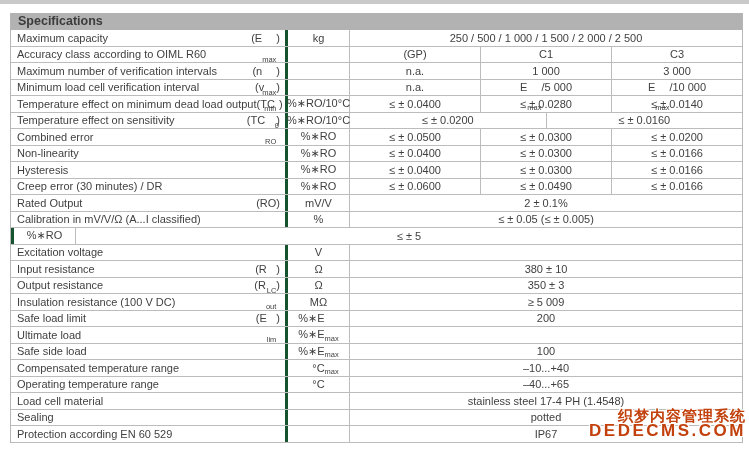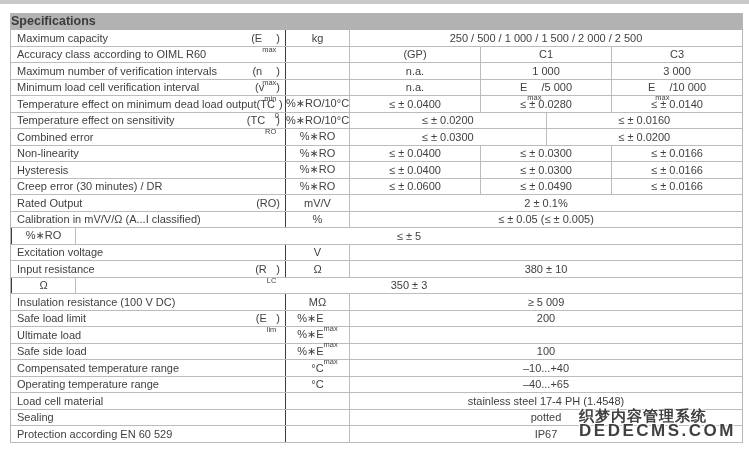--- a/index.html
+++ b/index.html
@@ -16,49 +16,49 @@
   }
   .spec-table {
     position:absolute; left:10px; top:13px; width:733px;
     box-sizing:border-box;
     border-left:1px solid #b6b6b6; border-right:1px solid #b6b6b6;
   }
   .spec-header {
     height:17px; line-height:17px;
     background:#b2b2b2; color:#3c3c3c;
     font-weight:bold; font-size:12.5px;
-    padding-left:0;
+    padding-left:7px;
   }
   .row {
     display:flex; height:16.5px; box-sizing:border-box;
     border-bottom:1px solid #bcbcbc;
     align-items:stretch;
     font-size:11px;
     text-align:right;
   }
   .cell { display:flex; align-items:center; justify-content:center; box-sizing:border-box; white-space:nowrap; }
   .c-param {
     width:274px; padding:0 5px 0 6px;
     justify-content:space-between;
   }
   .c-unit {
     width:65px;
-    border-left:1px solid #14532d; border-right:1px solid #bcbcbc;
+    border-left:3px solid #14532d; border-right:1px solid #bcbcbc;
   }
   .c-val { flex:1; }
   .c-val + .c-val { border-left:1px solid #bcbcbc; }
   .c-span { flex:1; }
   sub.sb {
     font-size:7.5px; line-height:1;
-    position:relative; top:10px; vertical-align:baseline;
+    position:relative; top:20px; vertical-align:baseline;
   }
   .watermark {
-    position:absolute; right:13px; top:408px;
-    line-height:15px;
-    color:#404040; font-weight:bold;
+    position:absolute; right:3px; top:408px;
+    text-align:right; line-height:15px;
+    color:#c2410c; font-weight:bold;
     text-shadow:-1px -1px 0 #fff, 1px -1px 0 #fff, -1px 1px 0 #fff, 1px 1px 0 #fff, 0 0 2px #fff;
   }
   .wm1 { font-size:15px; letter-spacing:1px; }
   .wm2 { font-size:17px; letter-spacing:2.5px; }
 </style>
 </head>
 <body>
 
 <div class="top-bar"></div>
 
@@ -121,20 +121,21 @@
         <div class="cell c-unit">%∗RO/10°C</div>
         <div class="cell c-val">≤ ± 0.0200</div>
         <div class="cell c-val">≤ ± 0.0160</div>
       </div>
       <div class="row">
         <div class="cell c-param">
           <div class="">Combined error</div>
           <div class=""></div>
         </div>
         <div class="cell c-unit">%∗RO</div>
+        <div class="cell c-val">≤ ± 0.0500</div>
         <div class="cell c-val">≤ ± 0.0300</div>
         <div class="cell c-val">≤ ± 0.0200</div>
       </div>
       <div class="row">
         <div class="cell c-param">
           <div class="">Non-linearity</div>
           <div class=""></div>
         </div>
         <div class="cell c-unit">%∗RO</div>
         <div class="cell c-val">≤ ± 0.0400</div>
@@ -190,20 +191,24 @@
       </div>
       <div class="row">
         <div class="cell c-param">
           <div class="">Input resistance</div>
           <div class="">(R<sub class="sb">LC</sub>)</div>
         </div>
         <div class="cell c-unit">Ω</div>
         <div class="cell c-span">380 ± 10</div>
       </div>
       <div class="row">
+        <div class="cell c-param">
+          <div class="">Output resistance</div>
+          <div class="">(R<sub class="sb">out</sub>)</div>
+        </div>
         <div class="cell c-unit">Ω</div>
         <div class="cell c-span">350 ± 3</div>
       </div>
       <div class="row">
         <div class="cell c-param">
           <div class="">Insulation resistance (100 V DC)</div>
           <div class=""></div>
         </div>
         <div class="cell c-unit">MΩ</div>
         <div class="cell c-span">≥ 5 009</div>

